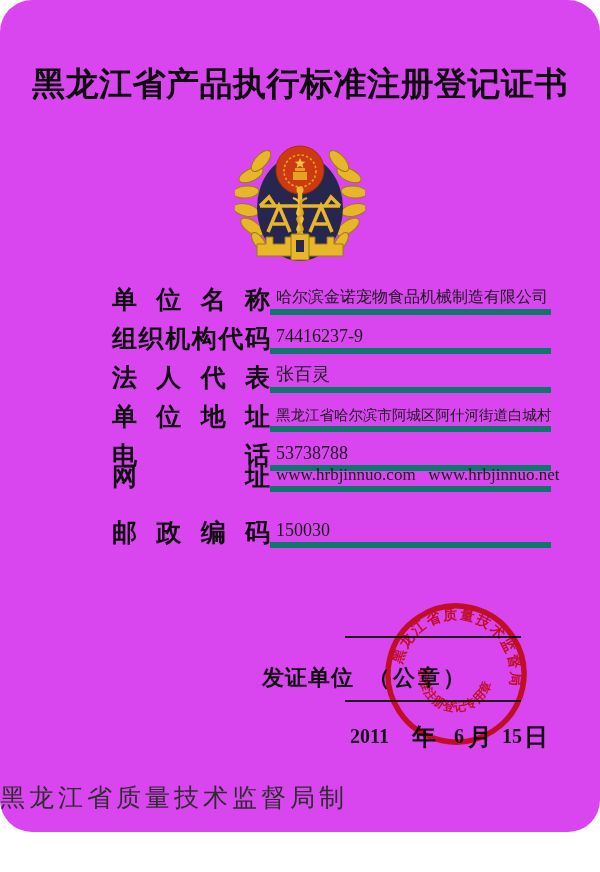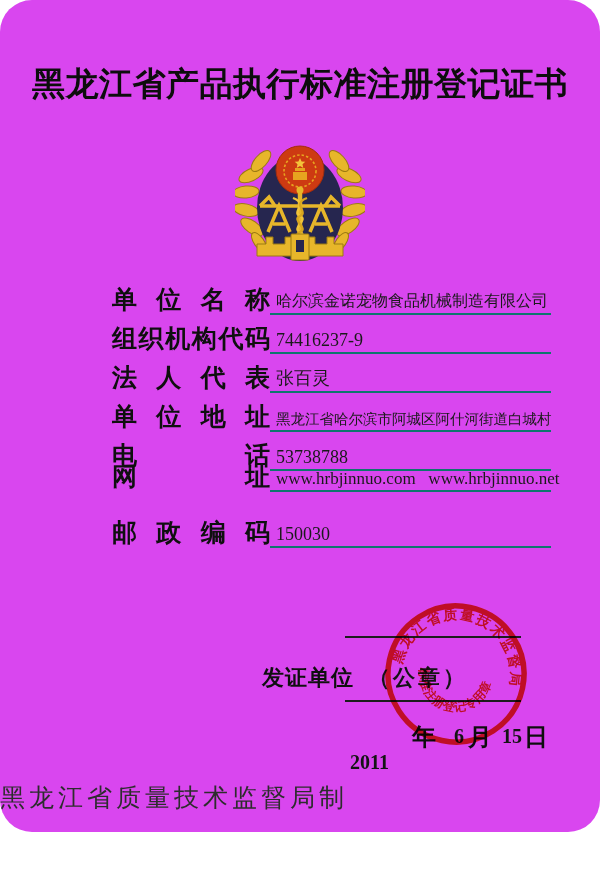--- a/index.html
+++ b/index.html
@@ -14,35 +14,35 @@
   .emblem{position:absolute;left:235px;top:134px;}
   
   .row{position:absolute;left:68px;width:437px;height:33px;margin-left:44px;}
   .flabel{
     position:absolute;left:0;top:0;width:158px;height:31px;line-height:31px;
     font-size:25px;font-weight:bold;color:#0f0f0f;
     text-align:justify;text-align-last:justify;
   }
   .vline{
     position:absolute;left:158px;top:0;width:281px;height:31px;
-    border-bottom:2px solid #0f766e;box-sizing:border-box;
+    border-bottom:6px solid #0f766e;box-sizing:border-box;
     display:flex;align-items:flex-end;padding:0 0 1px 6px;
     font-size:18px;color:#1a1a1a;white-space:pre;
   }
   .vline.sm{font-size:16px;}
   .vline.xs{font-size:14.5px;letter-spacing:0;}
   .vline.url{font-size:17px;}
   
   .iss-label{position:absolute;font-size:22px;font-weight:bold;color:#0f0f0f;letter-spacing:1px;}
   .iss-line{position:absolute;width:176px;height:26px;border-bottom:2px solid #1c1c1c;box-sizing:border-box;}
   .iss-value{position:absolute;font-size:22px;font-weight:bold;color:#141414;letter-spacing:3px;}
   .date-line{position:absolute;left:348px;top:719px;width:230px;height:30px;}
   .date-num{font-size:20px;color:#141414;font-weight:bold;}
   .date-char{font-size:24px;color:#0d0d0d;font-weight:bold;}
-  .dy{position:absolute;left:2px;top:6px;margin-top:26px;}
+  .dy{position:absolute;left:2px;top:6px;}
   .dyc{position:absolute;left:64px;top:2px;}
   .dm{position:absolute;left:106px;top:6px;}
   .dmc{position:absolute;left:120px;top:2px;}
   .dd{position:absolute;left:154px;top:6px;}
   .ddc{position:absolute;left:176px;top:2px;}
   .footer{
     position:absolute;top:781px;left:0;width:564px;text-align:left;
     font-size:25px;letter-spacing:4px;color:#2d2d2d;font-weight:500;
   }
   .seal{position:absolute;left:380px;top:599px;mix-blend-mode:multiply;opacity:0.94;}

